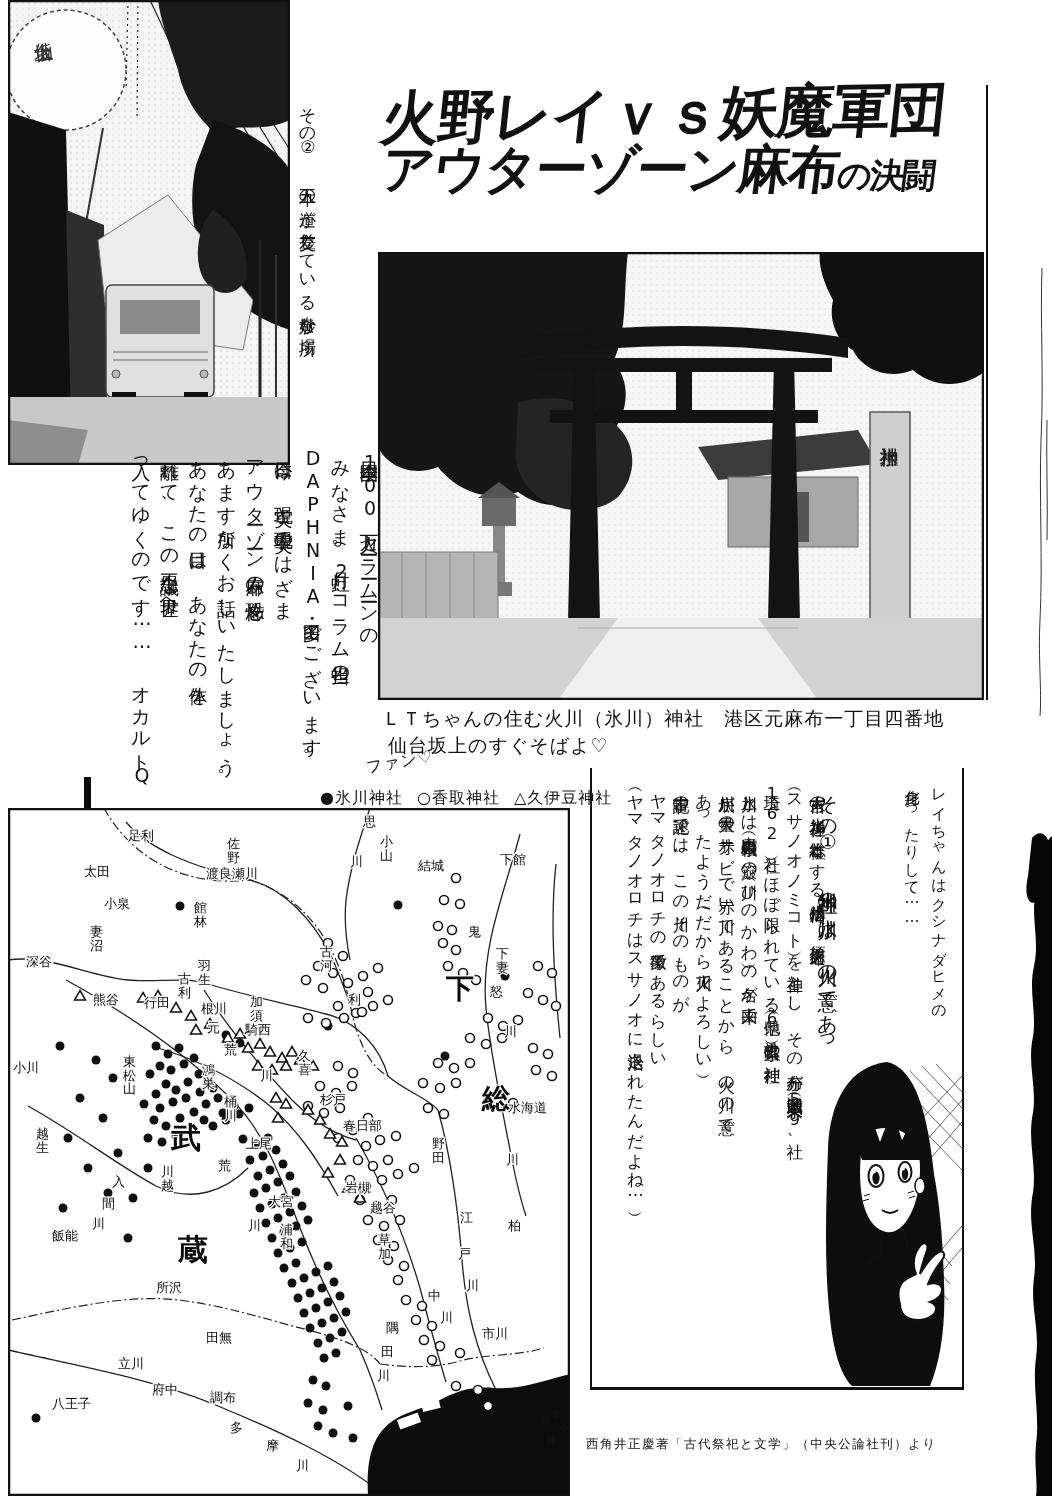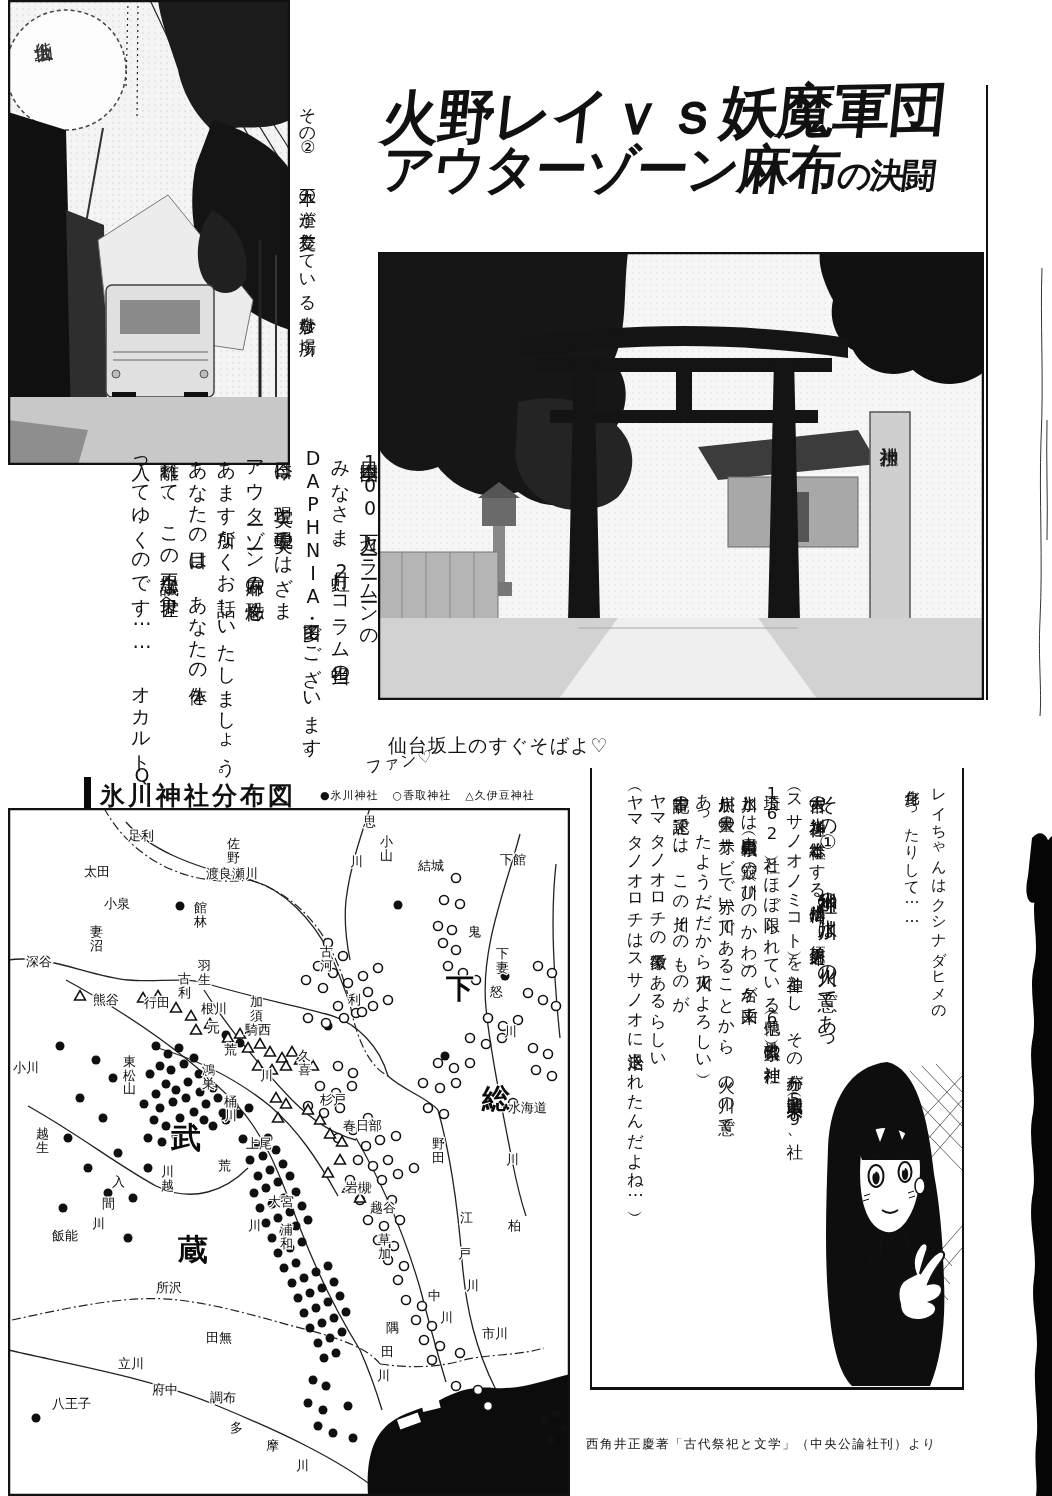--- a/index.html
+++ b/index.html
@@ -20,21 +20,21 @@
   
   #shrine-photo{left:378px;top:252px;width:606px;height:448px;}
   #shrine-cap1{left:382px;top:706px;width:600px;font-size:19px;}
   #shrine-cap2{left:388px;top:733px;width:400px;font-size:19px;}
   #fan-note{left:366px;top:752px;font-size:16px;transform:rotate(-10deg);}
   
   #intro-block{left:92px;top:447px;width:292px;height:352px;font-size:19px;line-height:1.5;}
   
   #map-title-bar{left:84px;top:777px;width:7px;height:33px;background:#0a0a0a;}
   #map-title{left:100px;top:779px;font-size:25px;letter-spacing:3px;font-weight:600;}
-  #map-legend{left:320px;top:788px;font-size:11px;letter-spacing:1px;}
+  #map-legend{left:320px;top:788px;font-size:16px;letter-spacing:1px;}
   #map-legend .leg{margin-right:14px;}
   #map-box{left:8px;top:808px;width:562px;height:688px;}
   
   #article-box{left:590px;top:768px;width:374px;height:622px;border-left:2px solid #111;border-right:2px solid #111;border-bottom:3px solid #111;box-sizing:border-box;}
   #article-heading{position:absolute;right:118px;top:14px;height:600px;font-size:20px;line-height:1.6;}
   #article-body{position:absolute;left:6px;top:14px;height:598px;width:230px;font-size:16.5px;line-height:1.38;}
   #margin-note{position:absolute;right:10px;top:10px;height:320px;font-size:15px;line-height:1.8;}
   #rei-drawing{position:absolute;right:0;bottom:0;width:150px;height:332px;background:#fff;}
   #citation{left:586px;top:1400px;font-size:12.5px;letter-spacing:1.5px;font-family:"DejaVu Serif","Liberation Serif",serif;margin-top:36px;}
   #torn-edge{left:1004px;top:0;width:48px;height:1496px;}
@@ -136,35 +136,35 @@
       <line x1="48" y1="300" x2="48" y2="370" stroke="#888"></line>
       <line x1="72" y1="300" x2="72" y2="370" stroke="#888"></line>
       <line x1="96" y1="300" x2="96" y2="370" stroke="#888"></line>
     </g>
     <rect y="366" width="606" height="82" fill="#d2d2d2"></rect>
     <path fill="#efefef" d="M240,366 L380,366 L440,448 L180,448 Z"></path>
     <line x1="200" y1="376" x2="420" y2="376" stroke="#aaa"></line>
     <rect x="1" y="1" width="604" height="446" fill="none" stroke="#111" stroke-width="2.5"></rect>
   </svg>
 
+  <div id="shrine-cap1" class="abs hand">ＬＴちゃんの住む火川（氷川）神社　港区元麻布一丁目四番地</div>
   <div id="shrine-cap2" class="abs hand">仙台坂上のすぐそばよ♡</div>
   <div id="fan-note" class="abs hand">ファン♡</div>
 
   <div id="intro-block" class="abs vtext hand">日本全国100万人セーラームーンの
 みなさま。月虹2コラム担当の
 DAPHNIA・多田でございます。
 今日は、現実と非現実のはざま
 アウターゾーン麻布の恐怖を、
 あます所なくお話しいたしましょう。
 あなたの目は、あなたの体を
 離れて、この不思議な世界へ
 入ってゆくのです……　オカルトQ</div>
 
   <div id="map-title-bar" class="abs"></div>
-  <div id="map-title" class="abs">氷川神社分布図</div>
   <div id="map-legend" class="abs"><span class="leg">●氷川神社</span><span class="leg">○香取神社</span><span class="leg">△久伊豆神社</span></div>
 
   <svg id="map-box" class="abs" viewBox="0 0 562 688" xmlns="http://www.w3.org/2000/svg">
     <rect width="562" height="688" fill="#ffffff"></rect>
     <g stroke="#222" stroke-width="1.3" fill="none">
       <path d="M0,152 C40,146 80,168 120,172 C150,175 175,168 200,176 C240,188 280,196 318,206 C350,214 372,240 380,268 C395,282 420,290 430,302"></path>
       <path d="M118,14 C140,40 180,58 242,72 C275,80 305,112 322,146 C330,162 336,180 342,196"></path>
       <path d="M362,0 C352,30 342,60 338,92 C336,112 338,132 342,152"></path>
       <path d="M512,26 C498,80 472,140 478,200 C482,244 494,300 504,352 C508,372 512,390 518,408"></path>
       <path d="M548,56 C542,110 546,170 552,230"></path>

